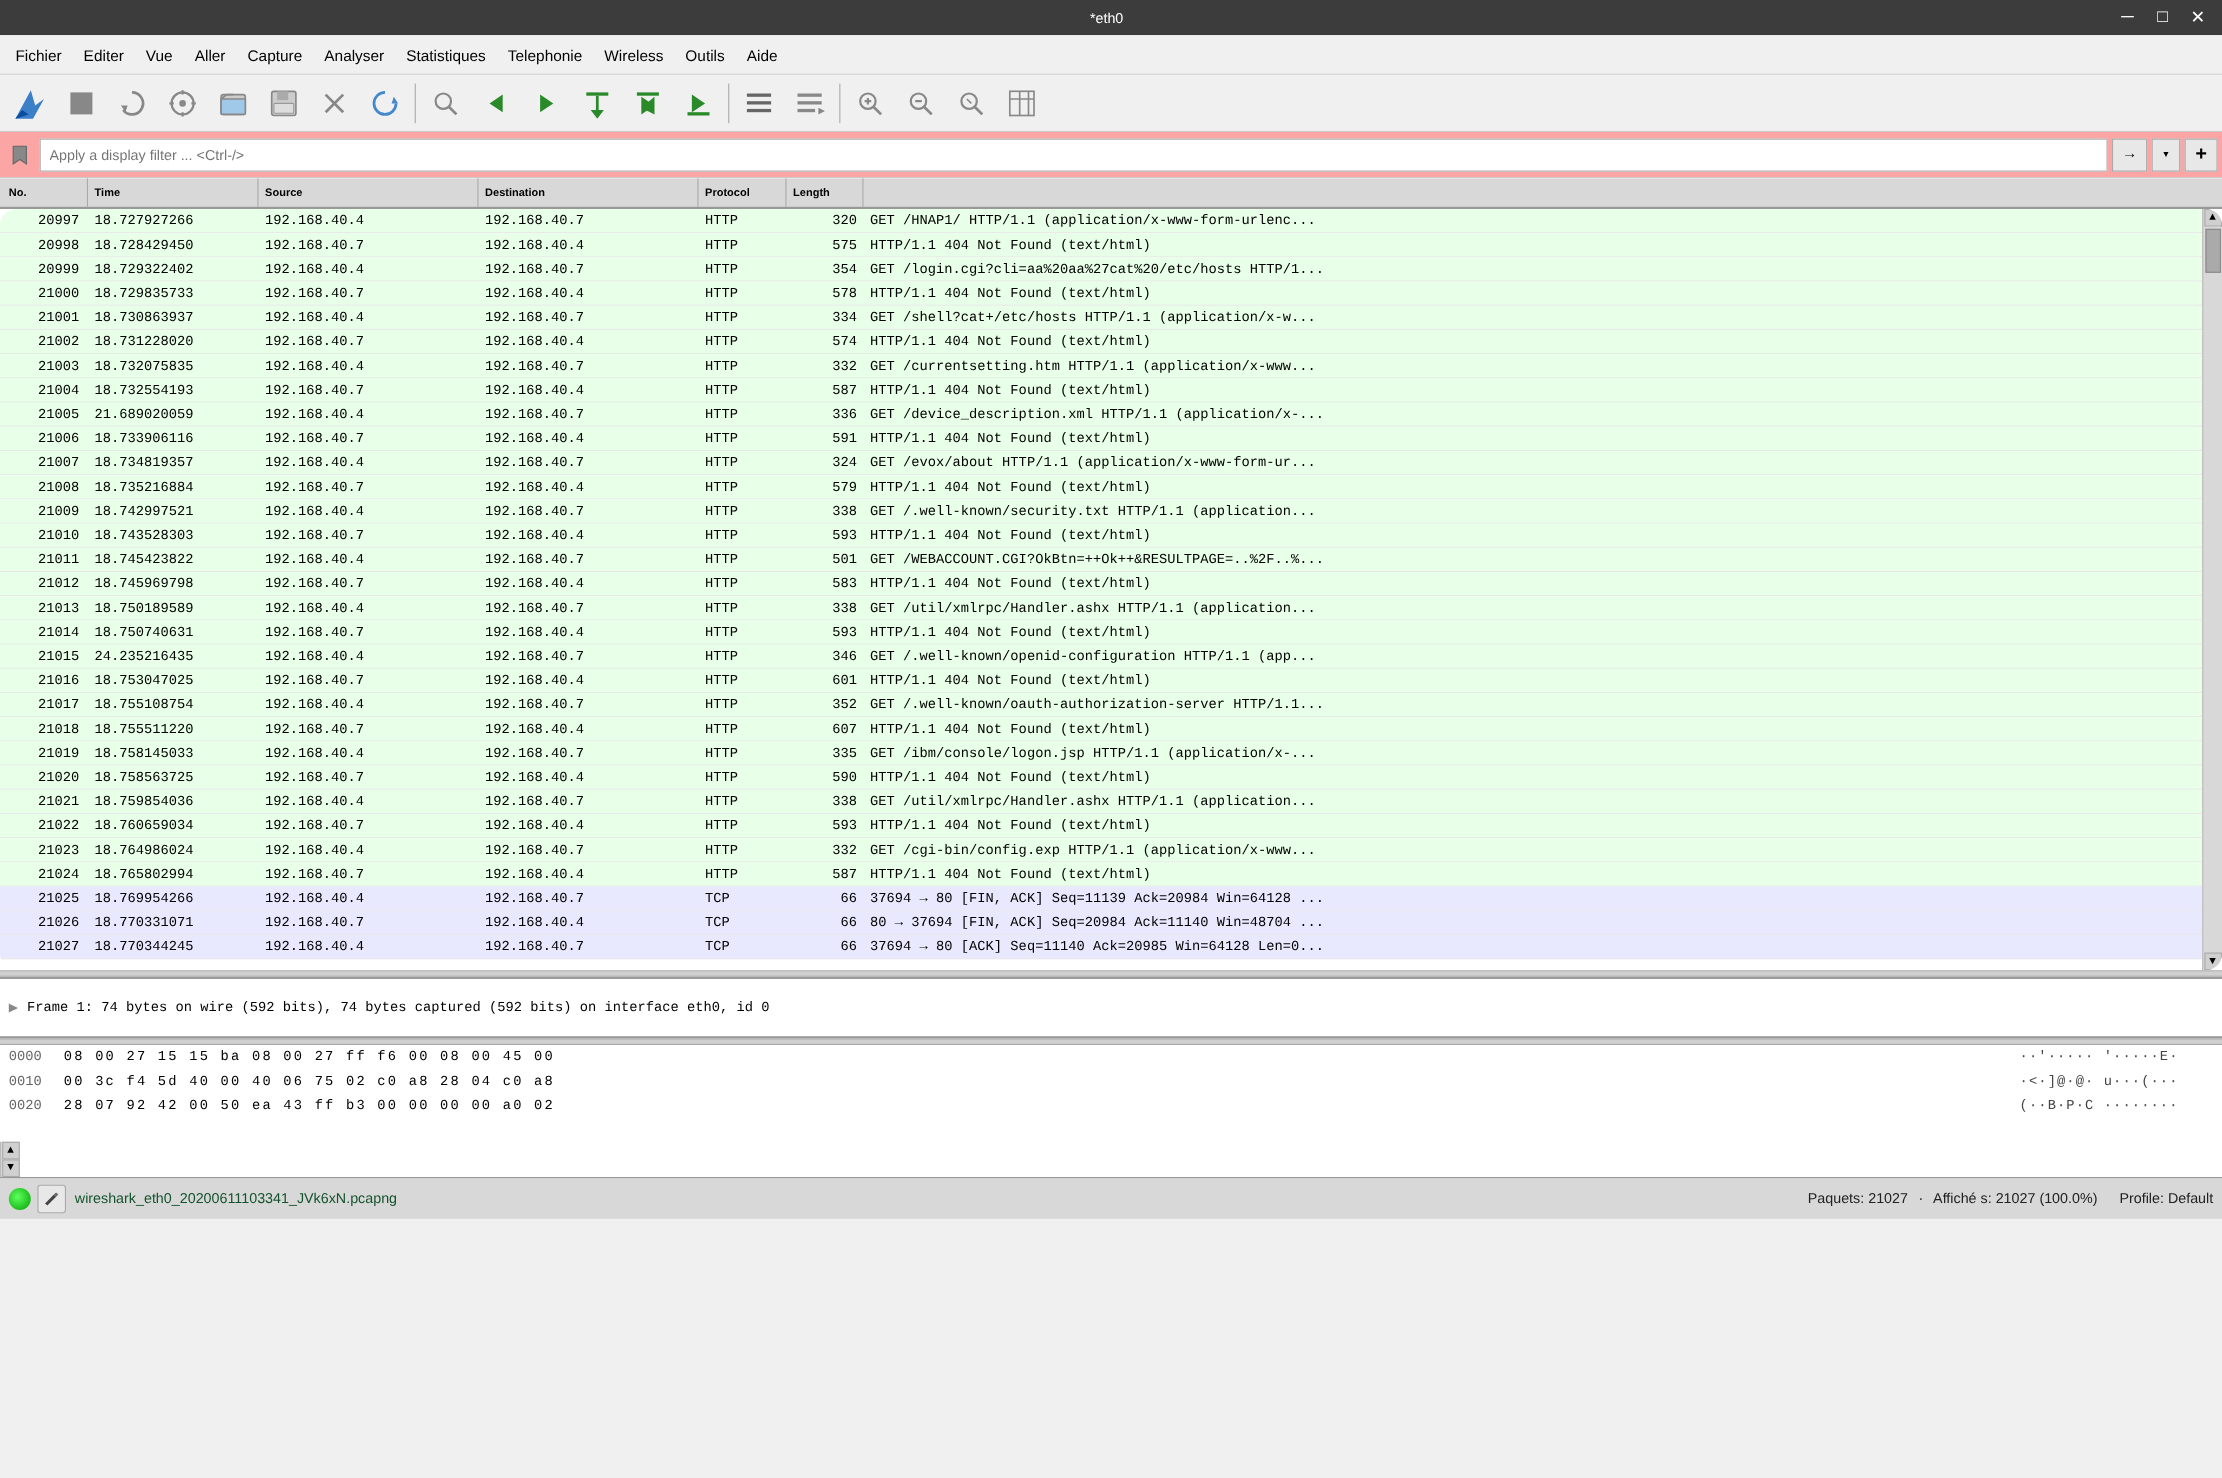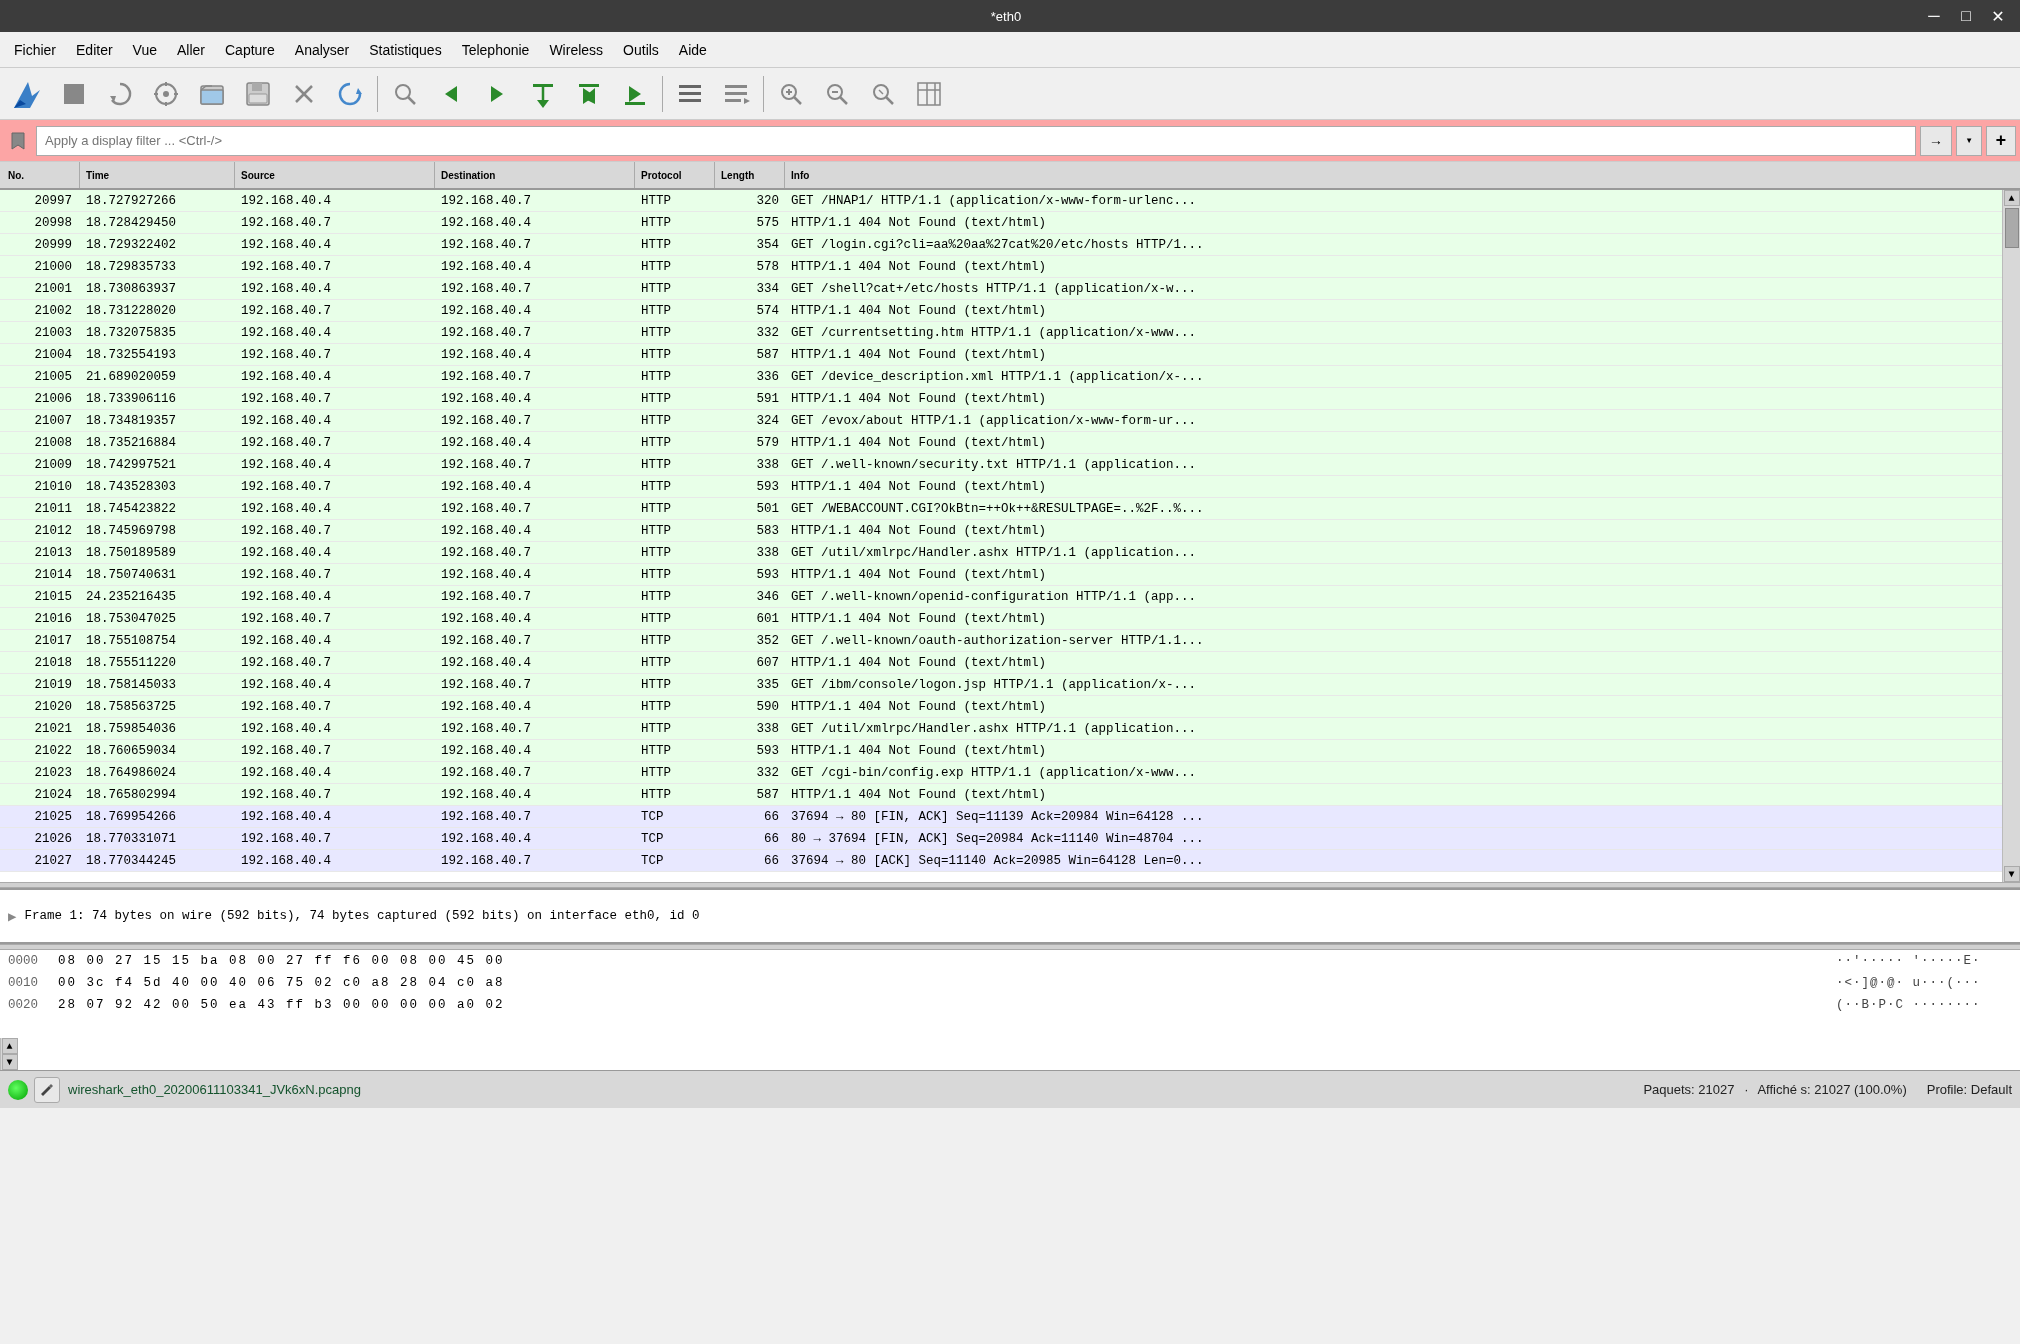--- a/index.html
+++ b/index.html
@@ -489,24 +489,23 @@
 
 <div id="packet-list-container" style="height: 720px; display: flex; flex-direction: column;">
 
   <div id="packet-header">
     <div class="col-no">No.</div>
     <div class="col-time">Time</div>
     <div class="col-src">Source</div>
     <div class="col-dst">Destination</div>
     <div class="col-proto">Protocol</div>
     <div class="col-len">Length</div>
-    <div class="col-info">Info</div>
-  </div>
-
-  <div style="display:flex; flex:1; overflow:hidden;">
+  </div>
+
+  <div style="display:flex; flex:1; overflow:hidden;border-radius:15px;">
     <div id="packet-list" style="flex:1; overflow-y:scroll; overflow-x:hidden;">
 
     <div class="packet-row http">
     <div class="row-no">20997</div>
     <div class="row-time">18.727927266</div>
     <div class="row-src">192.168.40.4</div>
     <div class="row-dst">192.168.40.7</div>
     <div class="row-proto">HTTP</div>
     <div class="row-len">320</div>
     <div class="row-info">GET /HNAP1/ HTTP/1.1  (application/x-www-form-urlenc...</div>

